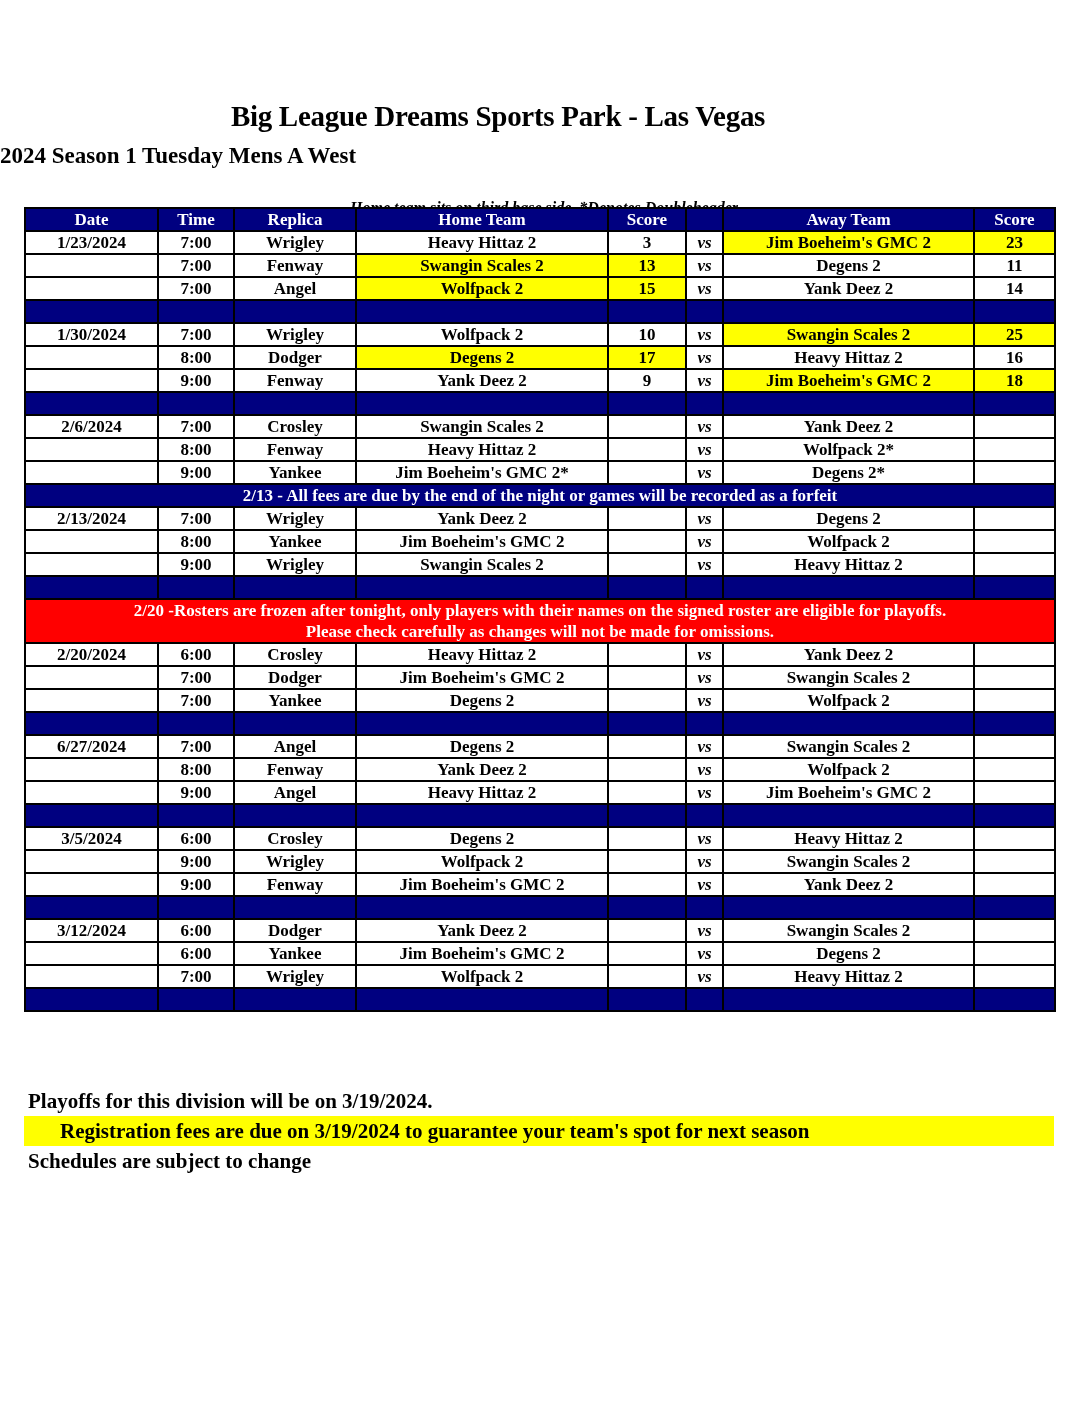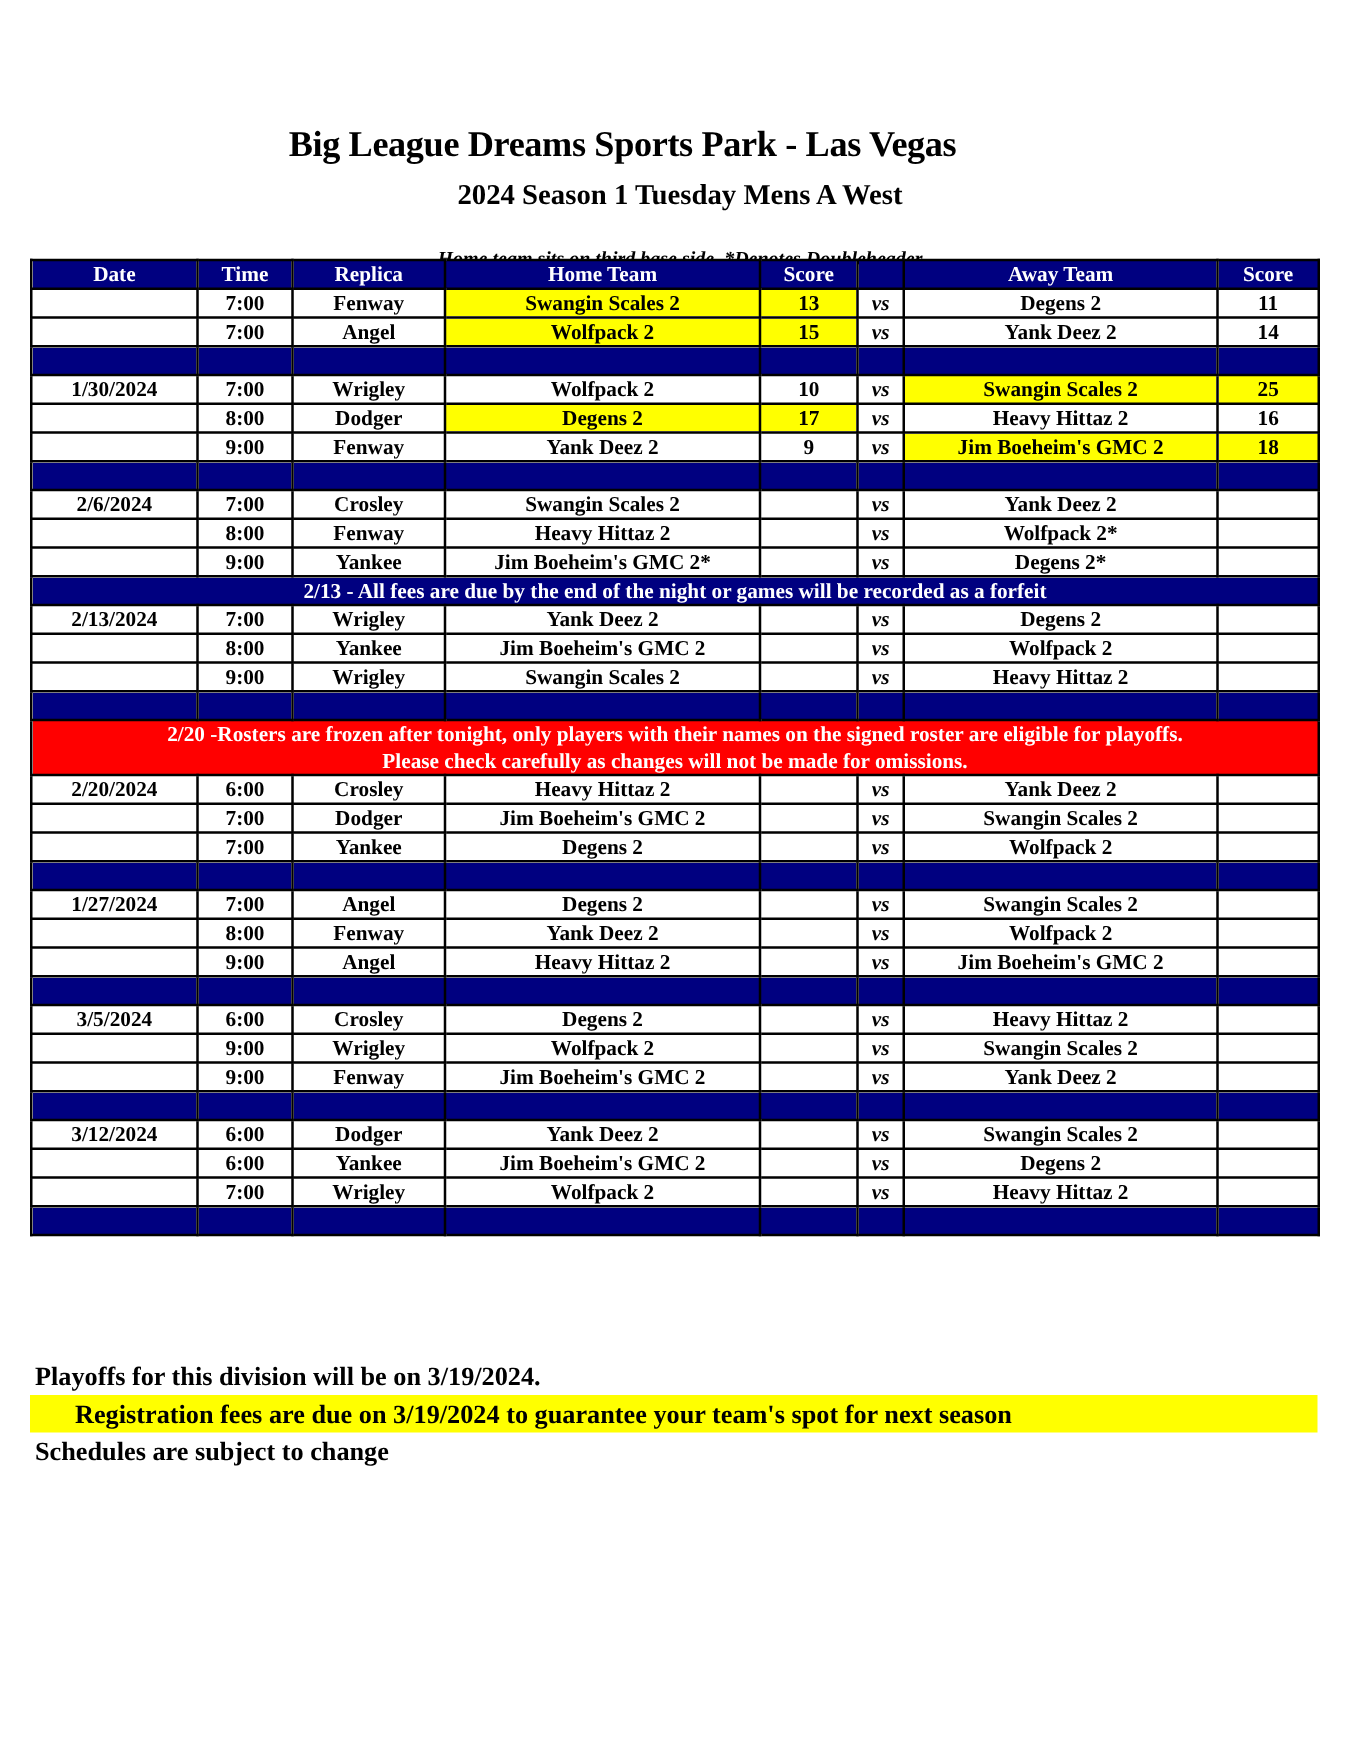--- a/index.html
+++ b/index.html
@@ -1,18 +1,18 @@
 <!DOCTYPE html>
 <html><head>
 <meta charset="utf-8">
 <style>
   html, body { margin: 0; padding: 0; background: #ffffff; }
   body { width: 1088px; height: 1408px; position: relative; font-family: "Liberation Serif", serif; color: #000; }
   .title { position: absolute; top: 100px; left: 0; width: 996px; text-align: center; font-weight: bold; font-size: 29px; letter-spacing: -0.3px; }
-  .subtitle { position: absolute; top: 143px; left: 0; width: 1088px; text-align: center; font-weight: bold; font-size: 23px; }
+  .subtitle { position: absolute; top: 143px; left: 0; width: 1088px; font-weight: bold; font-size: 23px; }
   .note { position: absolute; top: 180px; left: 0; width: 1088px; text-align: center; font-weight: bold; font-style: italic; font-size: 16px; margin-top: 19px; }
   table.sched { position: absolute; top: 207px; left: 24px; width: 1030px; border-collapse: collapse; table-layout: fixed; }
   table.sched td, table.sched th { border: 2px solid #000; height: 21px; padding: 0; text-align: center; font-weight: bold; font-size: 17px; line-height: 21px; white-space: nowrap; overflow: hidden; }
   table.sched th { background: #000080; color: #ffffff; font-size: 17px; }
   .spacer td { background: #000080; }
   .notice td { background: #000080; color: #ffffff; font-size: 17px; }
   .alert td { background: #ff0000; color: #ffffff; font-size: 17px; line-height: 24px; height: 48px; white-space: normal; }
   td.win { background: #ffff00; }
   td.vs { font-style: italic; font-size: 14px; }
   .footer { position: absolute; top: 1086px; left: 24px; width: 1030px; }
@@ -44,20 +44,30 @@
       <th>Replica</th>
       <th>Home Team</th>
       <th>Score</th>
       <th></th>
       <th>Away Team</th>
       <th>Score</th>
     </tr>
   </thead>
   <tbody id="sched-body">
       <tr>
+        <td>1/23/2024</td>
+        <td>7:00</td>
+        <td>Wrigley</td>
+        <td>Heavy Hittaz 2</td>
+        <td>3</td>
+        <td class="vs">vs</td>
+        <td class="win">Jim Boeheim's GMC 2</td>
+        <td class="win">23</td>
+      </tr>
+      <tr>
         <td></td>
         <td>7:00</td>
         <td>Fenway</td>
         <td class="win">Swangin Scales 2</td>
         <td class="win">13</td>
         <td class="vs">vs</td>
         <td>Degens 2</td>
         <td>11</td>
       </tr>
       <tr>
@@ -233,21 +243,21 @@
         <td></td>
         <td></td>
         <td></td>
         <td></td>
         <td></td>
         <td></td>
         <td></td>
         <td></td>
       </tr>
       <tr>
-        <td>1/27/2024</td>
+        <td>6/27/2024</td>
         <td>7:00</td>
         <td>Angel</td>
         <td>Degens 2</td>
         <td></td>
         <td class="vs">vs</td>
         <td>Swangin Scales 2</td>
         <td></td>
       </tr>
       <tr>
         <td></td>

